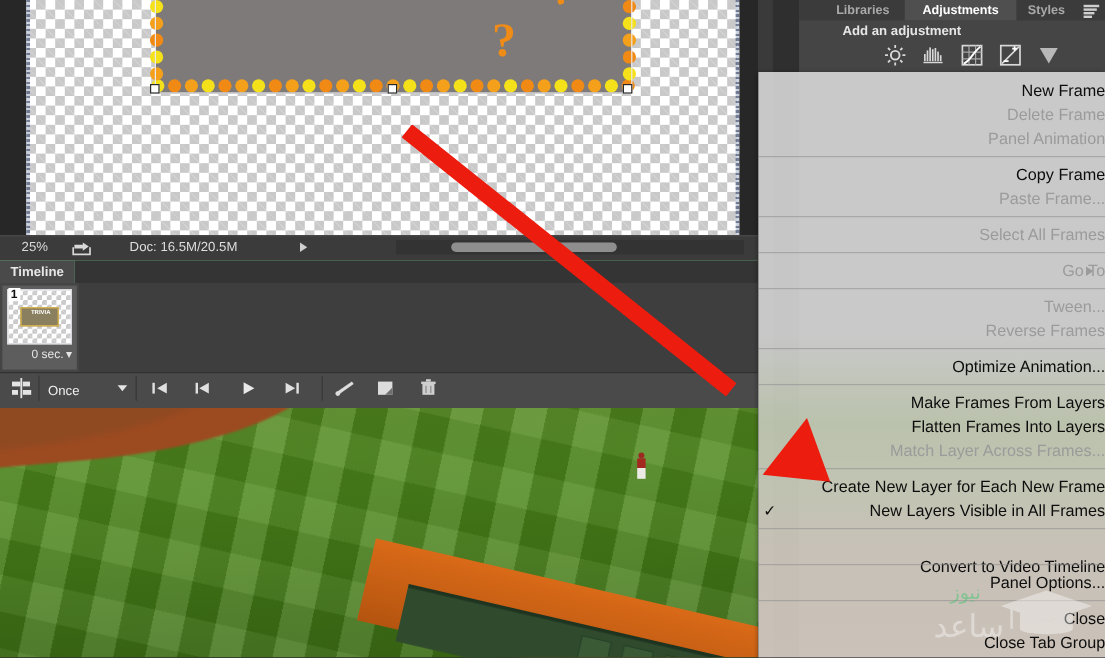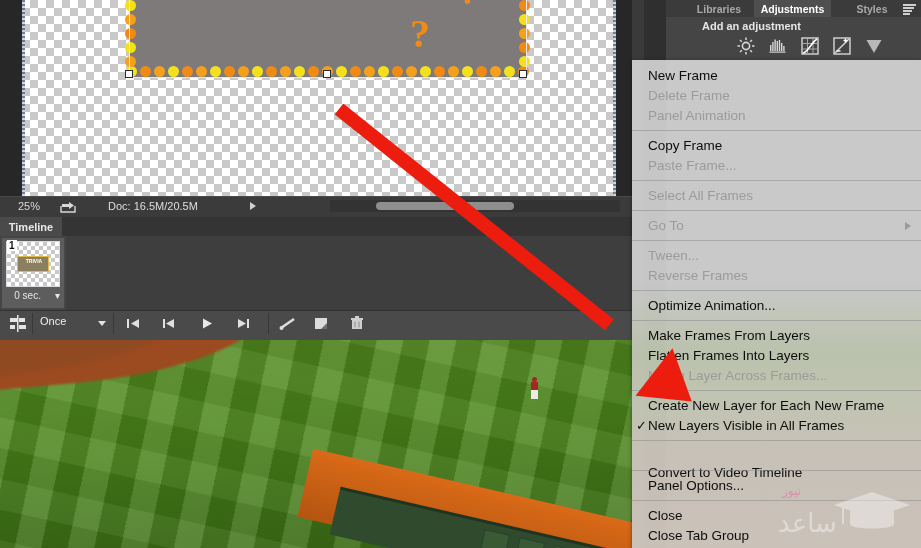--- a/index.html
+++ b/index.html
@@ -64,27 +64,27 @@
   .frame-cell{position:absolute;left:2px;top:2px;width:62px;height:70px;background:#5d5d5d;}
   .frame-thumb{position:absolute;left:4px;top:3px;width:54px;height:46px;border:1px solid #d8d8de;box-sizing:border-box;
     background-image:
       linear-gradient(45deg,#c9c9c9 25%,transparent 25%,transparent 75%,#c9c9c9 75%),
       linear-gradient(45deg,#c9c9c9 25%,transparent 25%,transparent 75%,#c9c9c9 75%);
     background-color:#fff;background-size:8px 8px;background-position:0 0,4px 4px;}
   .frame-mini{position:absolute;left:10px;top:14px;width:32px;height:16px;background:#8a7f5e;border:1px solid #e0b94a;box-sizing:border-box;}
   .frame-mini-txt{position:absolute;left:0;top:1px;width:32px;text-align:center;font-size:5px;color:#fff;font-weight:bold;}
   .frame-num{position:absolute;left:5px;top:2px;font-size:10px;font-weight:bold;color:#111;background:#fff;padding:0 2px;line-height:11px;}
   .frame-delay{position:absolute;left:4px;top:52px;width:54px;text-align:right;font-size:10px;color:#e6e6e6;}
-  .frame-delay .cap{margin-right:14px;}
+  .frame-delay .cap{margin-right:2px;}
   .tl-rest{position:absolute;left:66px;top:0;right:0;height:74px;background:#3e3e3e;}
 
   
   .tl-ctrl{position:absolute;left:0;top:310px;width:632px;height:25px;background:#4a4a4a;border-top:1px solid #313131;}
   .ctrl-ico{position:absolute;top:4px;height:17px;}
-  .loop-sel{position:absolute;left:36px;top:4px;width:72px;height:17px;display:flex;align-items:flex-start;}
+  .loop-sel{position:absolute;left:36px;top:4px;width:72px;height:17px;display:flex;align-items:flex-end;}
   .loop-label{font-size:11px;color:#efefef;margin-left:4px;}
   .loop-arrow{position:absolute;right:2px;top:6px;width:0;height:0;
     border-top:5px solid #e4e4e4;border-left:4px solid transparent;border-right:4px solid transparent;}
   .sep-v{position:absolute;top:2px;width:1px;height:21px;background:#393939;}
 
   
   .photo{position:absolute;left:0;top:335px;width:632px;height:213px;overflow:hidden;background:#3f7a18;}
   .grass{position:absolute;left:-40px;top:-30px;width:720px;height:250px;
     background:
       repeating-linear-gradient(103deg, rgba(255,255,255,.10) 0 26px, rgba(0,0,0,.09) 26px 52px),
@@ -132,40 +132,40 @@
   
   .ctxmenu{
     position:absolute;left:632px;top:60px;width:289px;height:488px;
     background:rgba(224,224,224,0.86);
     box-shadow:0 1px 4px rgba(0,0,0,.45);
     font-size:13.5px;
     overflow:hidden;
   }
   .ctxmenu .mi{
     position:absolute;left:0;width:289px;height:20px;line-height:20px;
-    padding-left:16px;box-sizing:border-box;color:#0d0d0d;white-space:nowrap;
+    padding-left:16px;box-sizing:border-box;color:#0d0d0d;white-space:nowrap;text-align:right;
   }
   .ctxmenu .mi.dis{color:#9b9b9b;}
   .ctxmenu .mi .chk{position:absolute;left:4px;top:0;font-size:13px;color:#0d0d0d;}
   .ctxmenu .mi .subarrow{position:absolute;right:10px;top:6px;width:0;height:0;
     border-left:6px solid #9b9b9b;border-top:4px solid transparent;border-bottom:4px solid transparent;}
   .ctxsep{position:absolute;left:0;width:289px;height:1px;background:rgba(140,140,140,.55);}
   .ctx-tint{position:absolute;left:0;top:0;width:289px;height:488px;pointer-events:none;
     background:linear-gradient(to bottom,
       rgba(255,255,255,0) 0%,
       rgba(255,255,255,0) 45%,
       rgba(120,160,40,0.18) 60%,
       rgba(150,170,60,0.16) 70%,
       rgba(190,150,90,0.16) 82%,
       rgba(210,160,110,0.18) 100%);}
 
   
   .watermark{position:absolute;left:782px;top:482px;width:136px;height:64px;opacity:.40;}
   .wm-cap{position:absolute;left:48px;top:6px;width:84px;height:46px;}
-  .wm-txt1{position:absolute;left:0;top:2px;font-size:12px;color:#ec4899;
+  .wm-txt1{position:absolute;left:10px;top:2px;font-size:16px;color:#22c55e;
     font-family:"DejaVu Sans",sans-serif;direction:rtl;}
   .wm-txt2{position:absolute;left:-4px;top:26px;font-size:26px;color:#fff;
     font-family:"DejaVu Sans",sans-serif;direction:rtl;letter-spacing:1px;}
 
   
   .arrow-shaft{position:absolute;left:339px;top:102px;width:346px;height:14px;
     background:#ec1c0e;transform-origin:0 50%;transform:rotate(38.6deg);border-radius:1px;}
   .arrow-head{position:absolute;left:624px;top:372px;width:0;height:0;
     border-left:30px solid transparent;border-right:30px solid transparent;
     border-top:48px solid #ec1c0e;transform:rotate(-52deg);transform-origin:50% 0;}
@@ -337,21 +337,21 @@
       <div class="photo-topstrip"></div>
     </div>
   </div>
 
   <div class="rightcol">
     <div class="panel-gap"></div>
     <div class="panel-gap2"></div>
     <div class="panel-inner">
       <div class="tabstrip">
         <div class="tab" style="left:18px;width:70px;">Libraries</div>
-        <div class="tab active" style="left:88px;width:77px;">Adjustments</div>
+        <div class="tab active" style="left:88px;width:93px;">Adjustments</div>
         <div class="tab" style="left:180px;width:52px;">Styles</div>
         <div class="panel-menu-ico">
           <span></span>
             <span></span>
             <span></span>
             <span></span>
         </div>
       </div>
       <div class="adj-title">
         <span>Add an adjustment</span>

